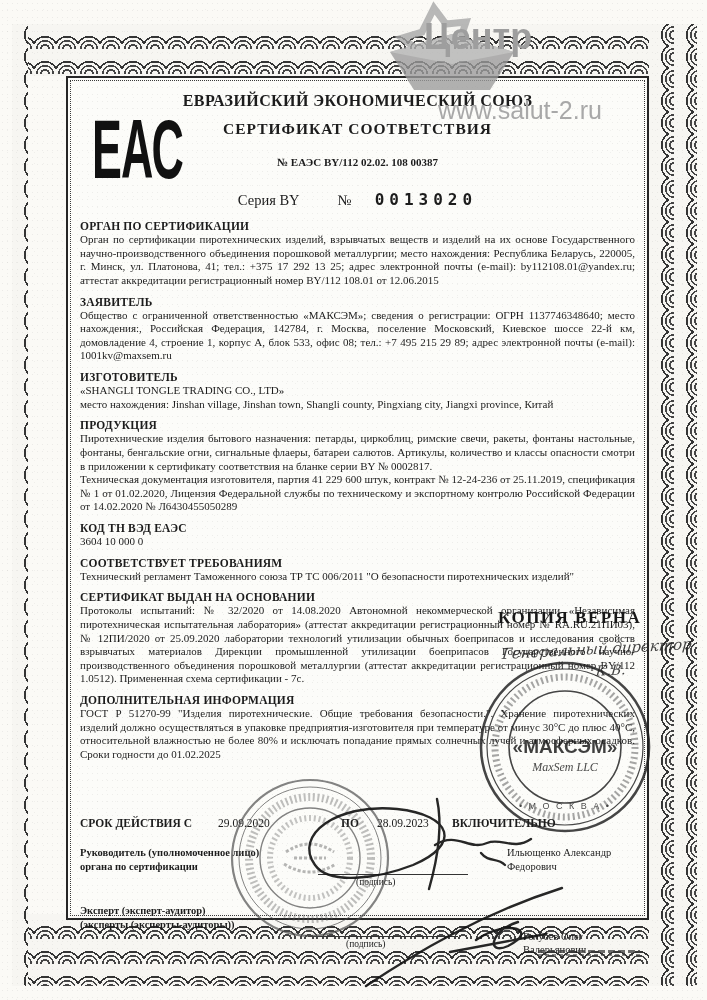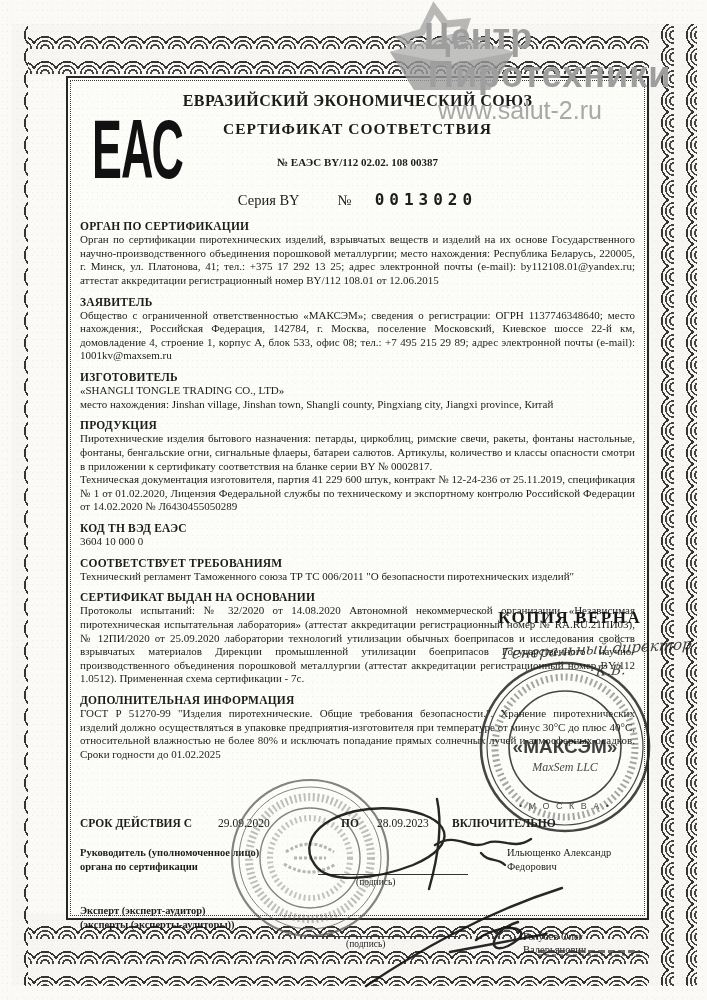--- a/index.html
+++ b/index.html
@@ -203,17 +203,16 @@
   </svg>
 
   <svg class="wm-logo" width="160" height="104" viewBox="0 0 160 104">
     <g opacity=".78">
       <path d="M 62,14 L 74,30 L 94,28 L 88,46 L 102,60 L 82,64 L 76,84 L 60,70 L 42,78 L 46,56 L 30,44 L 50,38 Z" fill="none" stroke="#a6a6a6" stroke-width="7"></path>
       <path d="M 18,58 L 80,40 L 142,58 L 118,96 L 42,96 Z" fill="#9b9b9b"></path>
       <path d="M 18,58 L 80,40 L 142,58 L 80,70 Z" fill="#b3b3b3"></path>
     </g>
   </svg>
   <div class="wm wm1">Центр</div>
-  <div class="wm wm2">Пиротехники</div>
   <div class="wm wmurl">www.salut-2.ru</div>
 
   <div class="noise"></div>
 </div>
 
 </body></html>

